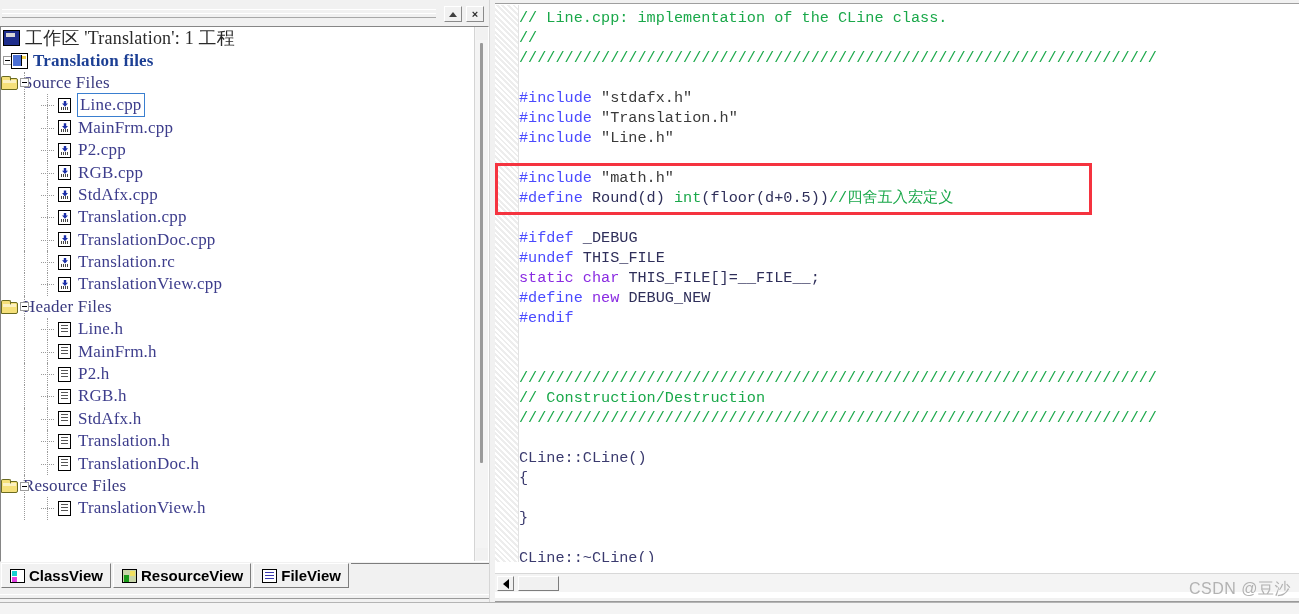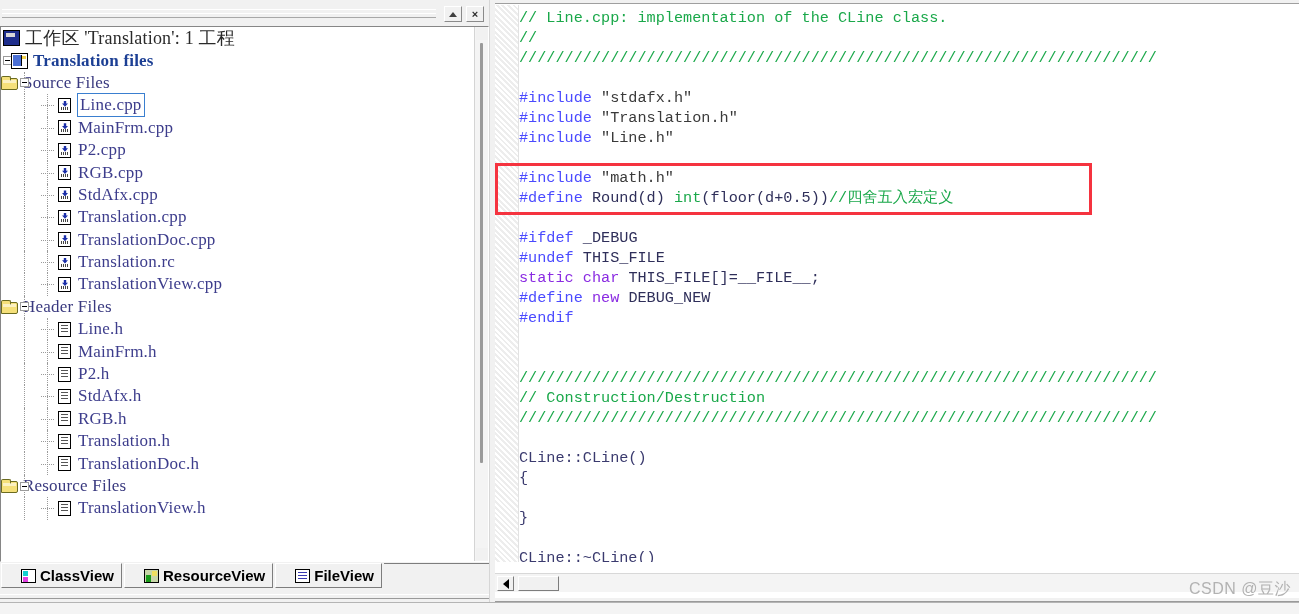--- a/index.html
+++ b/index.html
@@ -240,21 +240,21 @@
     background: #f1f1f1;
     display: flex; align-items: flex-start;
     padding-left: 1px;
   }
   .tab {
     height: 25px;
     background: #f1f1f1;
     border: 1px solid;
     border-color: #ffffff #7d7d7d #7d7d7d #ffffff;
     display: flex; align-items: center;
-    padding: 0 7px 0 19px;
+    padding: 0 7px 0 8px;
     margin-right: 2px;
     font-size: 15px;
     font-weight: bold;
     font-family: "Liberation Sans", sans-serif;
     color: #000000;
     cursor: default;
     white-space: nowrap;
   }
   .tab .tico { width: 15px; height: 14px; margin-right: 4px; position: relative; flex: 0 0 auto; }
   .tico-class { background: #ffffff; border: 1px solid #000; }
@@ -535,28 +535,28 @@
             <div class="vline2"></div>
             <div class="dot-h"></div>
             <span class="ico ico-h"></span>
             <span class="lbl">P2.h</span>
           </div>
           <div class="trow depth3">
             <div class="vline"></div>
             <div class="vline2"></div>
             <div class="dot-h"></div>
             <span class="ico ico-h"></span>
+            <span class="lbl">RGB.h</span>
+          </div>
+          <div class="trow depth3">
+            <div class="vline"></div>
+            <div class="vline2"></div>
+            <div class="dot-h"></div>
+            <span class="ico ico-h"></span>
             <span class="lbl">StdAfx.h</span>
-          </div>
-          <div class="trow depth3">
-            <div class="vline"></div>
-            <div class="vline2"></div>
-            <div class="dot-h"></div>
-            <span class="ico ico-h"></span>
-            <span class="lbl">RGB.h</span>
           </div>
           <div class="trow depth3">
             <div class="vline"></div>
             <div class="vline2"></div>
             <div class="dot-h"></div>
             <span class="ico ico-h"></span>
             <span class="lbl">Translation.h</span>
           </div>
           <div class="trow depth3">
             <div class="vline"></div>

